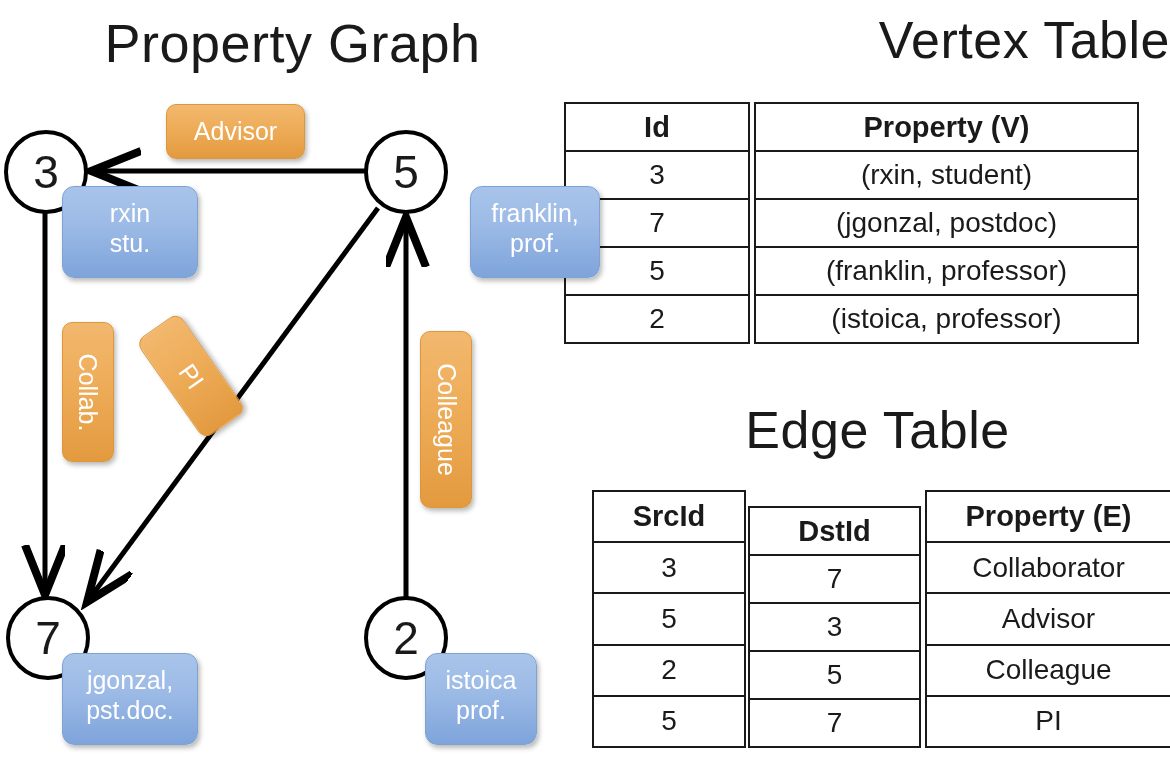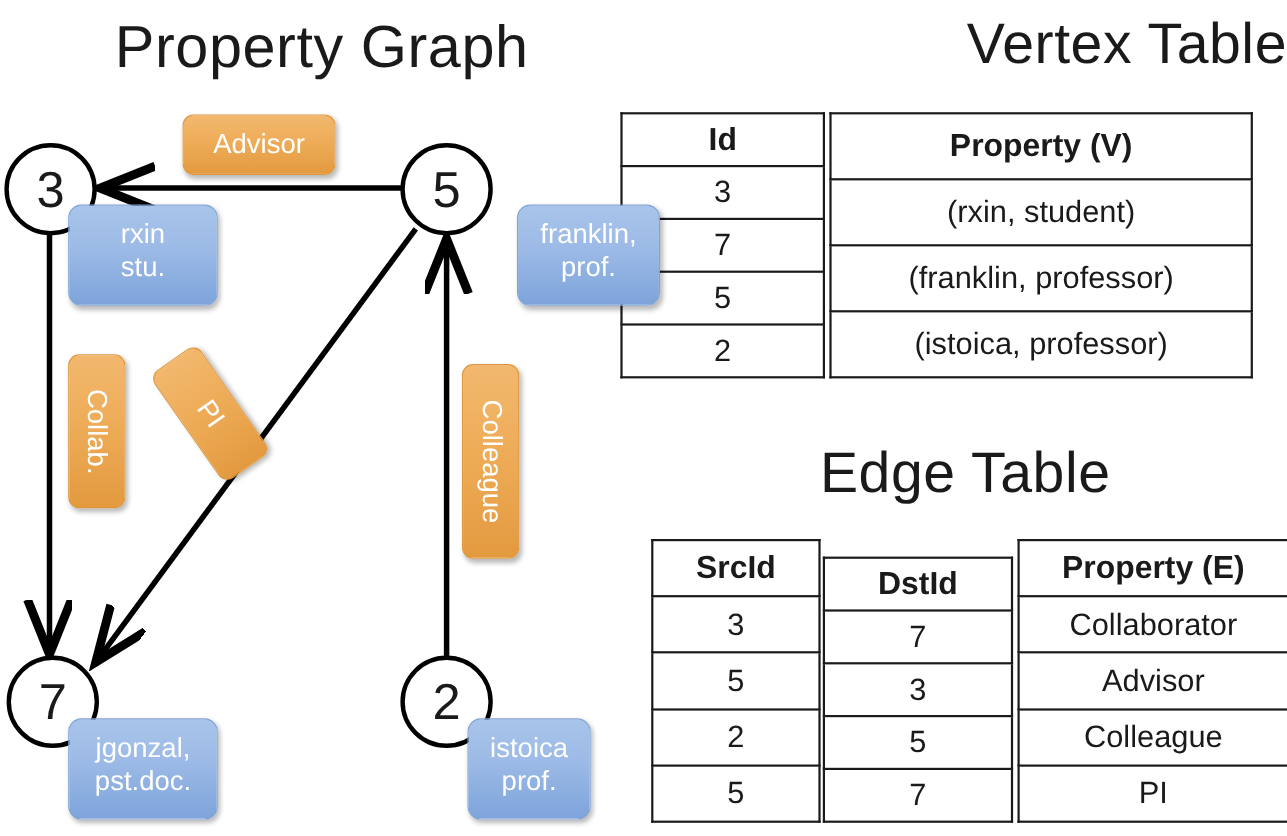--- a/index.html
+++ b/index.html
@@ -237,20 +237,23 @@
 
   <table class="grid" id="vertex-prop-tbl">
     <tbody>
         <tr>
       <th class="blue">Property (V)</th>
     </tr>
     <tr>
           <td class="blue">(rxin, student)</td>
         </tr>
     <tr>
+          <td class="blue">(jgonzal, postdoc)</td>
+        </tr>
+    <tr>
           <td class="blue">(franklin, professor)</td>
         </tr>
     <tr>
           <td class="blue">(istoica, professor)</td>
         </tr>
   </tbody>
     </table>
 </div>
 
 <div class="title" id="title-edge-table">Edge Table</div>

